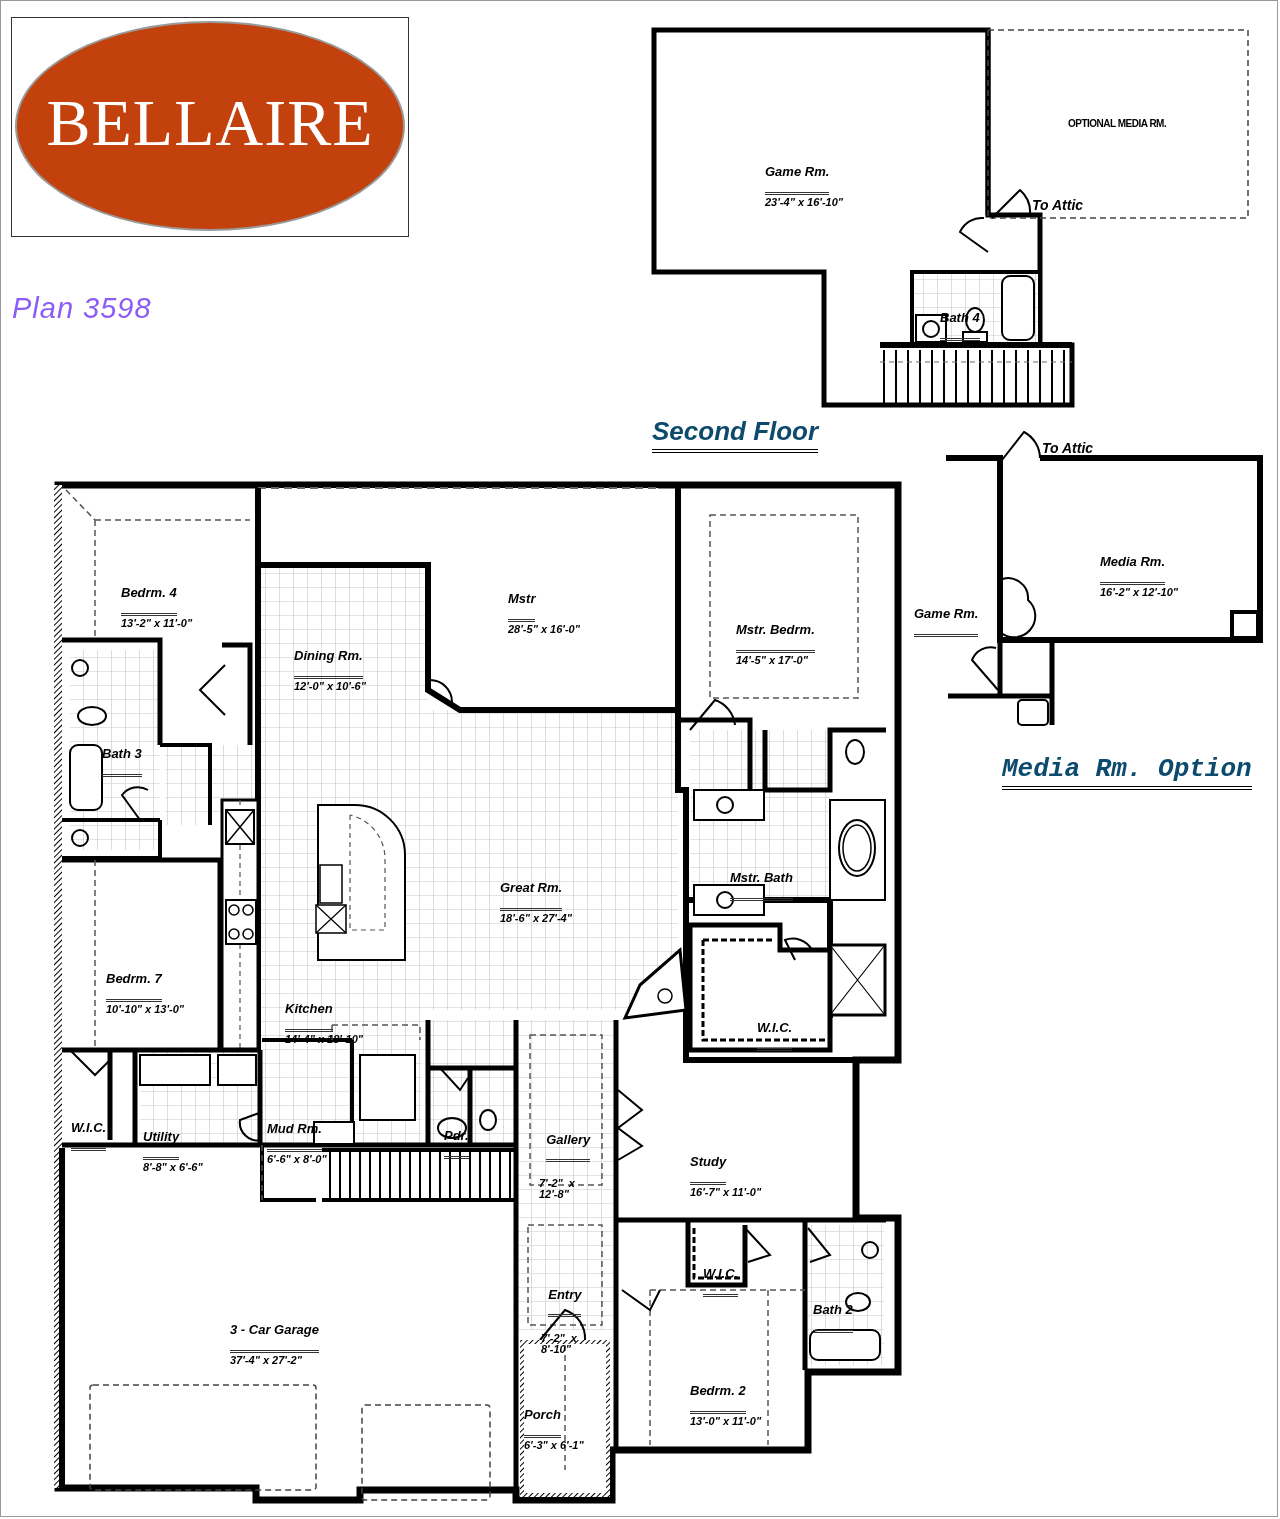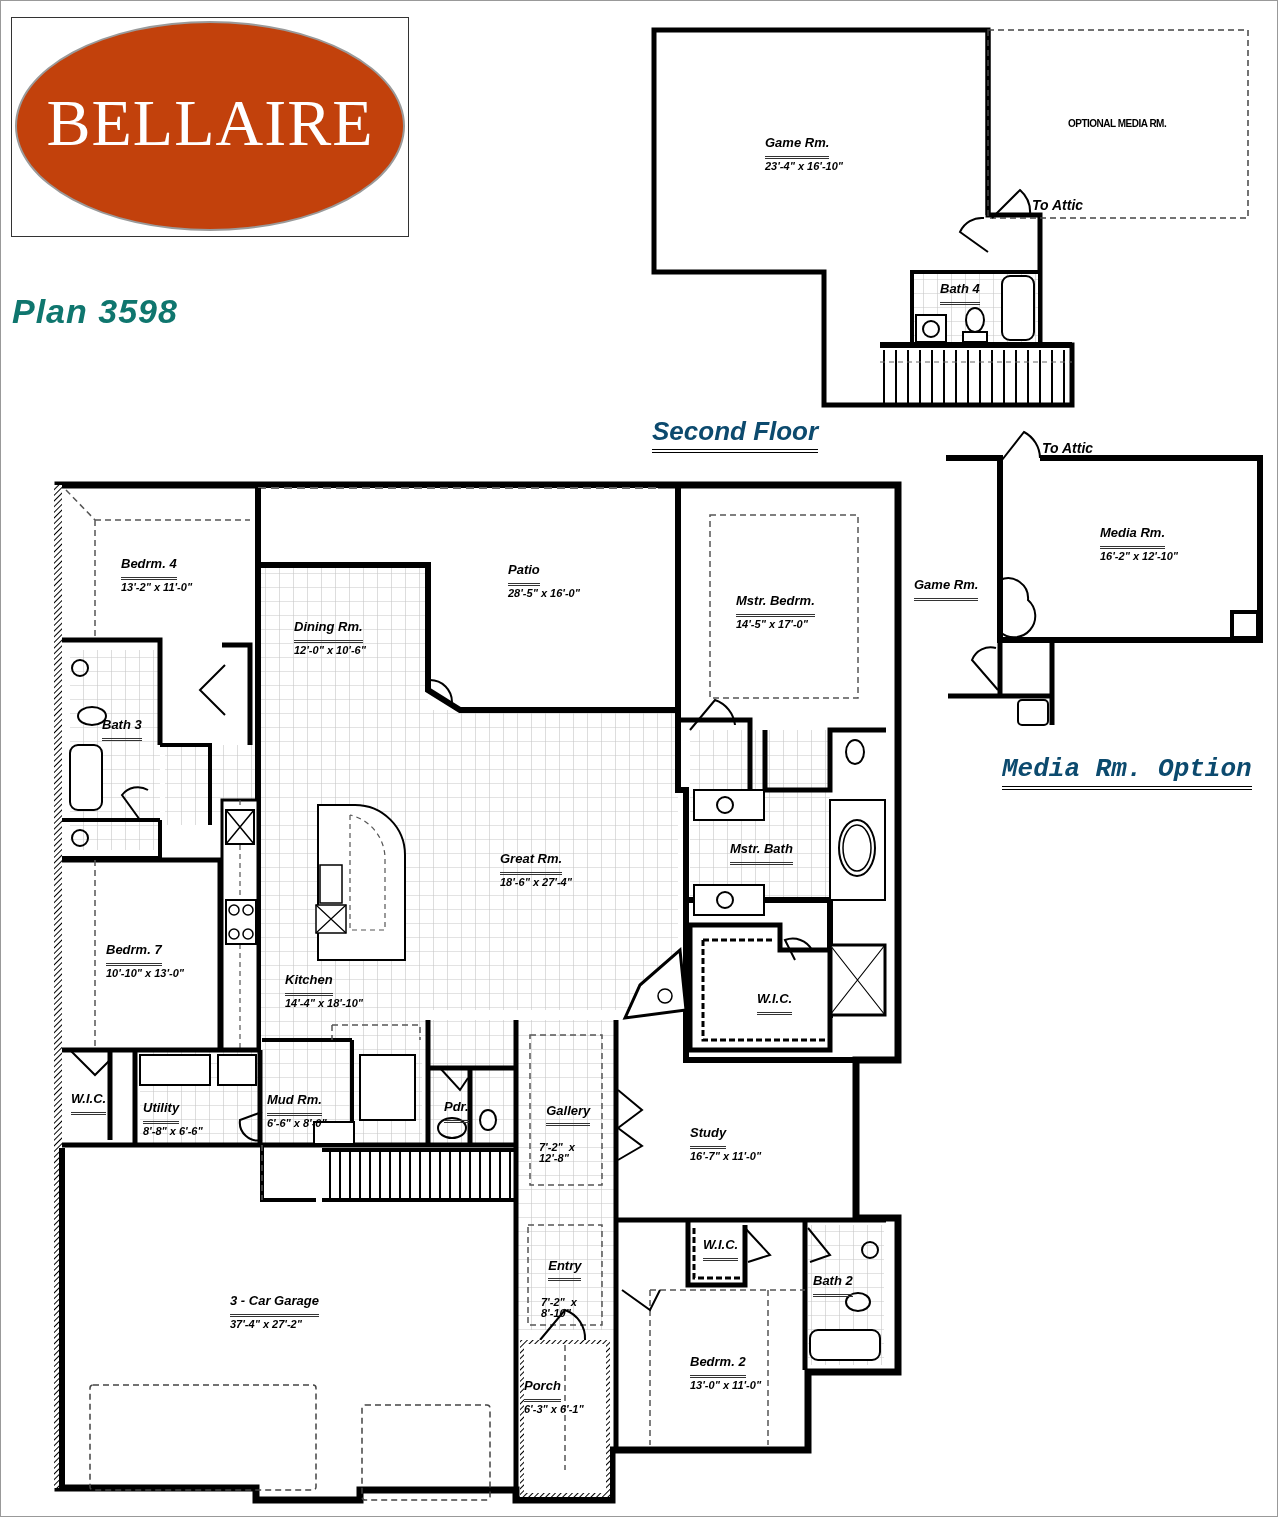--- a/index.html
+++ b/index.html
@@ -3,25 +3,25 @@
 <meta charset="utf-8">
 <style>
   html, body { margin:0; padding:0; background:#ffffff; }
   body { width:1280px; height:1519px; position:relative; overflow:hidden; font-family:"Liberation Sans", sans-serif; }
   .frame { position:absolute; left:0; top:0; width:1278px; height:1517px; border:1px solid #999; box-sizing:border-box; }
   .logo-box { position:absolute; left:11px; top:17px; width:398px; height:220px; border:1px solid #333; box-sizing:border-box; background:#fff; }
   .logo-oval { position:absolute; left:3px; top:3px; width:390px; height:210px; border-radius:50%; background:#c2410c; border:2px solid #9a9a9a; box-sizing:border-box; }
   .logo-main { position:absolute; left:0; width:100%; text-align:center; color:#fff; font-family:"Liberation Serif", serif; }
   .logo-main.l1 { top:62px; font-size:66px; letter-spacing:1px; }
   .logo-main.l2 { top:130px; font-size:44px; padding-left:60px; box-sizing:border-box; letter-spacing:1px; }
-  .plan-title { position:absolute; left:12px; top:292px; font-size:34px; font-weight:bold; font-style:italic; color:#0f766e; letter-spacing:1px; }
+  .plan-title { position:absolute; left:12px; top:292px; font-size:29px; font-weight:normal; font-style:italic; color:#8b5cf6; letter-spacing:1px; }
   .heading { position:absolute; font-size:26px; font-weight:bold; font-style:italic; color:#0c4a6e; border-bottom:4px double #000; padding-bottom:2px; }
   svg.plan { position:absolute; left:0; top:0; }
   .lbl { position:absolute; font-size:13px; font-weight:bold; font-style:italic; color:#000; line-height:1.05; text-align:left; white-space:nowrap; }
-  .lbl .n { display:inline-block; border-bottom:3px double #333; padding-bottom:6px; }
+  .lbl .n { display:inline-block; border-bottom:3px double #333; padding-bottom:13px;margin-top:29px; }
   .lbl .d { display:block; font-size:11px; margin-top:2px; }
   .note { position:absolute; font-size:10px; font-weight:bold; color:#000; white-space:nowrap; letter-spacing:-0.5px; }
   .attic { position:absolute; font-size:14px; font-weight:bold; font-style:italic; color:#000; white-space:nowrap; }
 </style>
 </head>
 <body>
 
 <div class="frame"></div>
 
 <div class="logo-box">
@@ -245,21 +245,21 @@
 <div class="lbl" style="left:914px;top:578px;">
   <span class="n">Game  Rm.</span>
 </div>
 <div class="attic" style="left:1042px;top:440px;">To  Attic</div>
 
 <div class="lbl" style="left:121px;top:557px;">
   <span class="n">Bedrm.  4</span>
   <span class="d">13'-2"  x  11'-0"</span>
 </div>
 <div class="lbl" style="left:508px;top:563px;">
-  <span class="n">Patio</span>
+  <span class="n">Mstr</span>
   <span class="d">28'-5"  x  16'-0"</span>
 </div>
 <div class="lbl" style="left:736px;top:594px;">
   <span class="n">Mstr.  Bedrm.</span>
   <span class="d">14'-5"  x  17'-0"</span>
 </div>
 <div class="lbl" style="left:294px;top:620px;">
   <span class="n">Dining  Rm.</span>
   <span class="d">12'-0"  x  10'-6"</span>
 </div>

